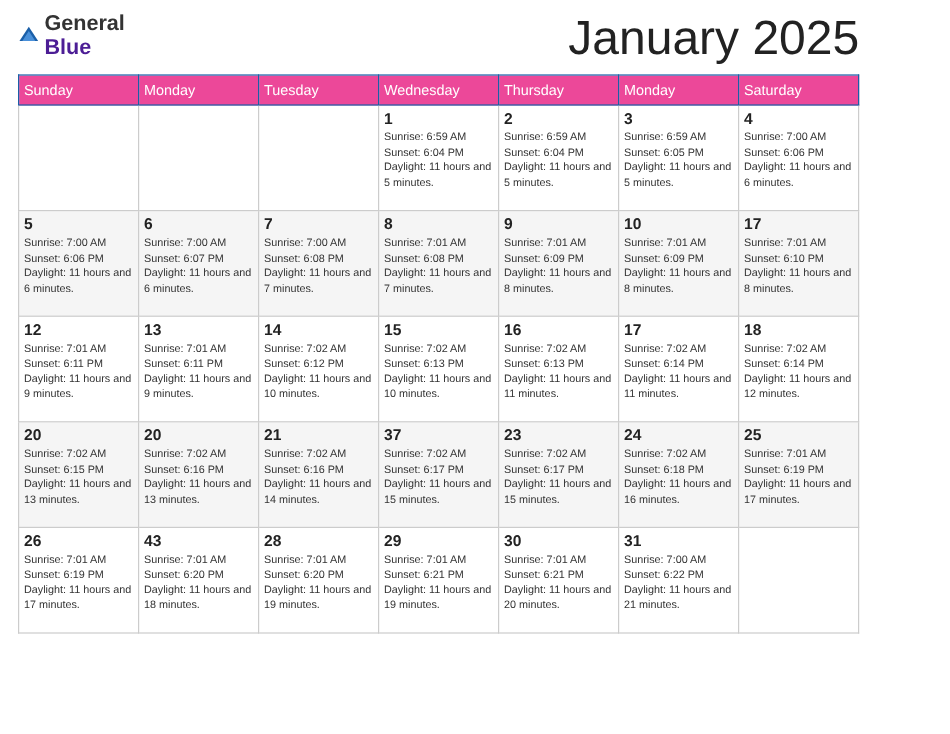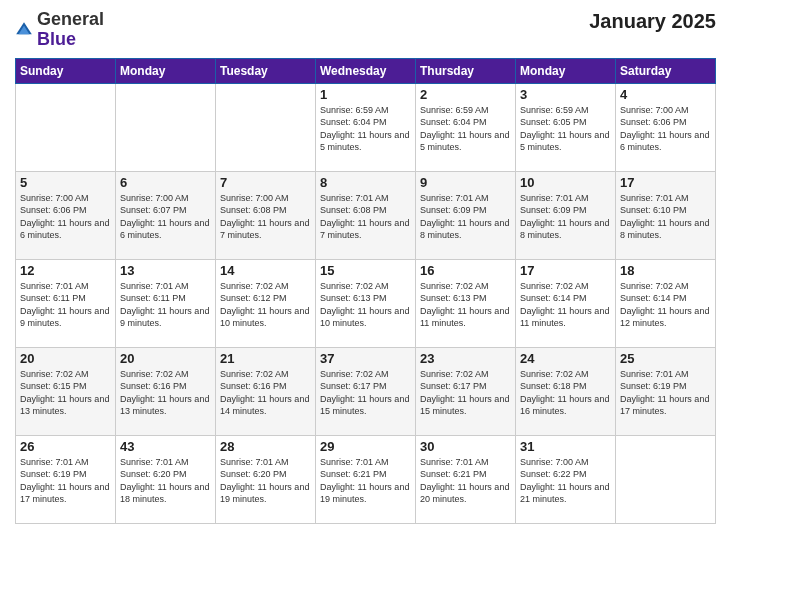--- a/index.html
+++ b/index.html
@@ -35,39 +35,39 @@
     .logo-general { color: #333; }
     .logo-blue { color: #4c1d95; }
     .logo-icon {
       width: 18px;
       height: 18px;
     }
     .title-block {
       text-align: right;
     }
     .month-title {
-      font-size: 20px;
-      font-weight: bold;
+      font-size: 40px;
+      font-weight: normal;
       color: #222;
       line-height: 1.1;
     }
     .subtitle {
       font-size: 14px;
       color: #444;
     }
     .calendar-table {
       width: 100%;
       border-collapse: collapse;
       table-layout: fixed;
     }
     .calendar-table th {
-      background: #4c1d95;
+      background: #ec4899;
       color: #fff;
       font-size: 12px;
-      font-weight: bold;
+      font-weight: normal;
       padding: 5px 4px;
       text-align: left;
       border: 1px solid #1a5fa8;
     }
     .calendar-table td {
       vertical-align: top;
       border: 1px solid #ccc;
       padding: 3px 4px;
       font-size: 9.5px;
       color: #333;

